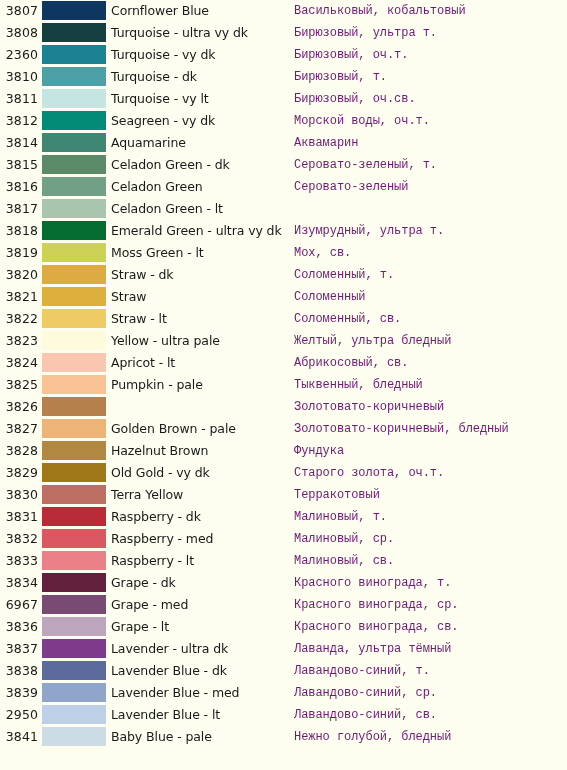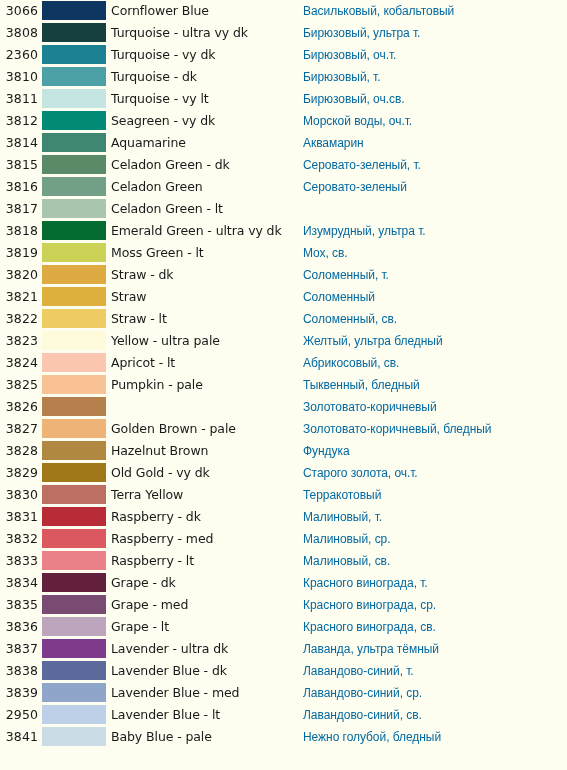--- a/index.html
+++ b/index.html
@@ -51,35 +51,34 @@
     font-size: 12.5px;
     color: #1a1a1a;
     line-height: 22px;
     white-space: nowrap;
     letter-spacing: -0.1px;
   }
   .rname {
     position: absolute;
     left: 294px;
     top: 0;
-    font-family: Liberation Sans, sans-serif;
+    font-family: Liberation Mono, monospace;
     font-size: 12px;
-    color: #0369a1;
+    color: #701a75;
     line-height: 22px;
     white-space: nowrap;
     letter-spacing: -0.05px;
-    margin-left: 9px;
   }
 </style>
 </head>
 <body style="background-color: rgb(253, 253, 240);">
 
 <div id="chart">
     <div class="row">
-      <div class="code">3066</div>
+      <div class="code">3807</div>
       <div class="swatch" style="background-color: rgb(13, 55, 97);"></div>
       <div class="ename">Cornflower Blue</div>
       <div class="rname">Васильковый, кобальтовый</div>
     </div>
     <div class="row">
       <div class="code">3808</div>
       <div class="swatch" style="background-color: rgb(21, 64, 63);"></div>
       <div class="ename">Turquoise - ultra vy dk</div>
       <div class="rname">Бирюзовый, ультра т.</div>
     </div>
@@ -225,21 +224,21 @@
       <div class="ename">Raspberry - lt</div>
       <div class="rname">Малиновый, св.</div>
     </div>
     <div class="row">
       <div class="code">3834</div>
       <div class="swatch" style="background-color: rgb(99, 32, 60);"></div>
       <div class="ename">Grape - dk</div>
       <div class="rname">Красного винограда, т.</div>
     </div>
     <div class="row">
-      <div class="code">3835</div>
+      <div class="code">6967</div>
       <div class="swatch" style="background-color: rgb(122, 75, 114);"></div>
       <div class="ename">Grape - med</div>
       <div class="rname">Красного винограда, ср.</div>
     </div>
     <div class="row">
       <div class="code">3836</div>
       <div class="swatch" style="background-color: rgb(189, 166, 189);"></div>
       <div class="ename">Grape - lt</div>
       <div class="rname">Красного винограда, св.</div>
     </div>

